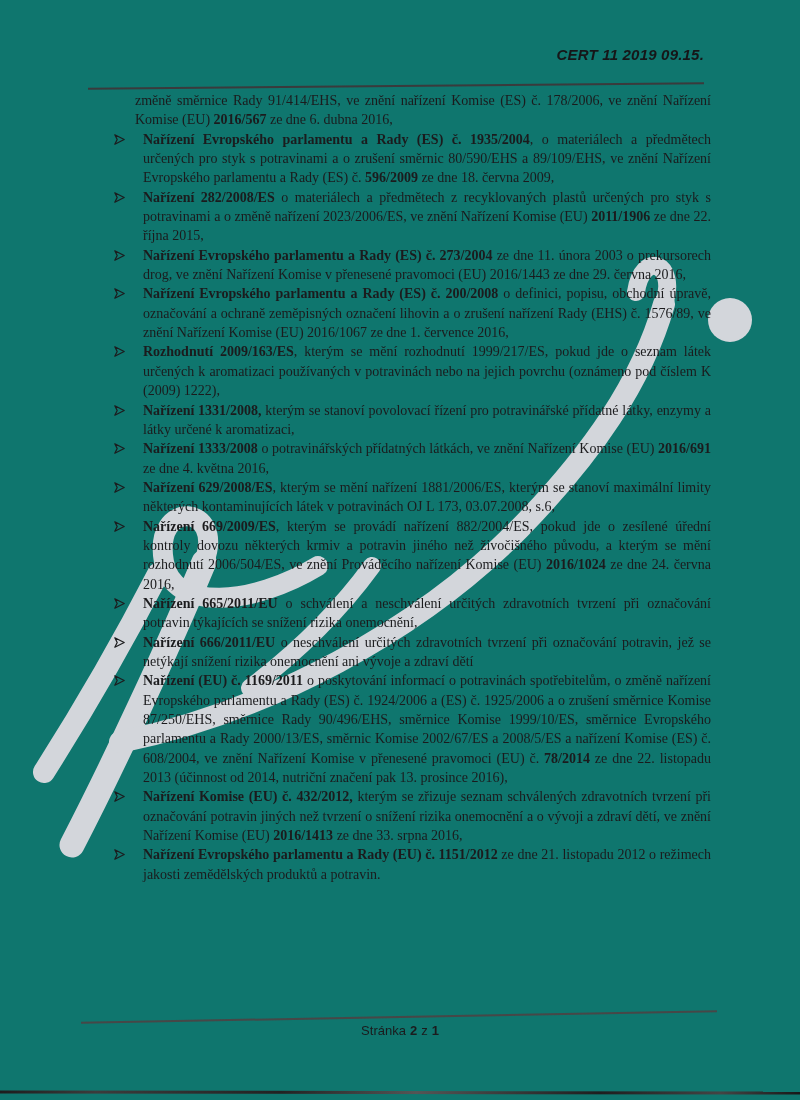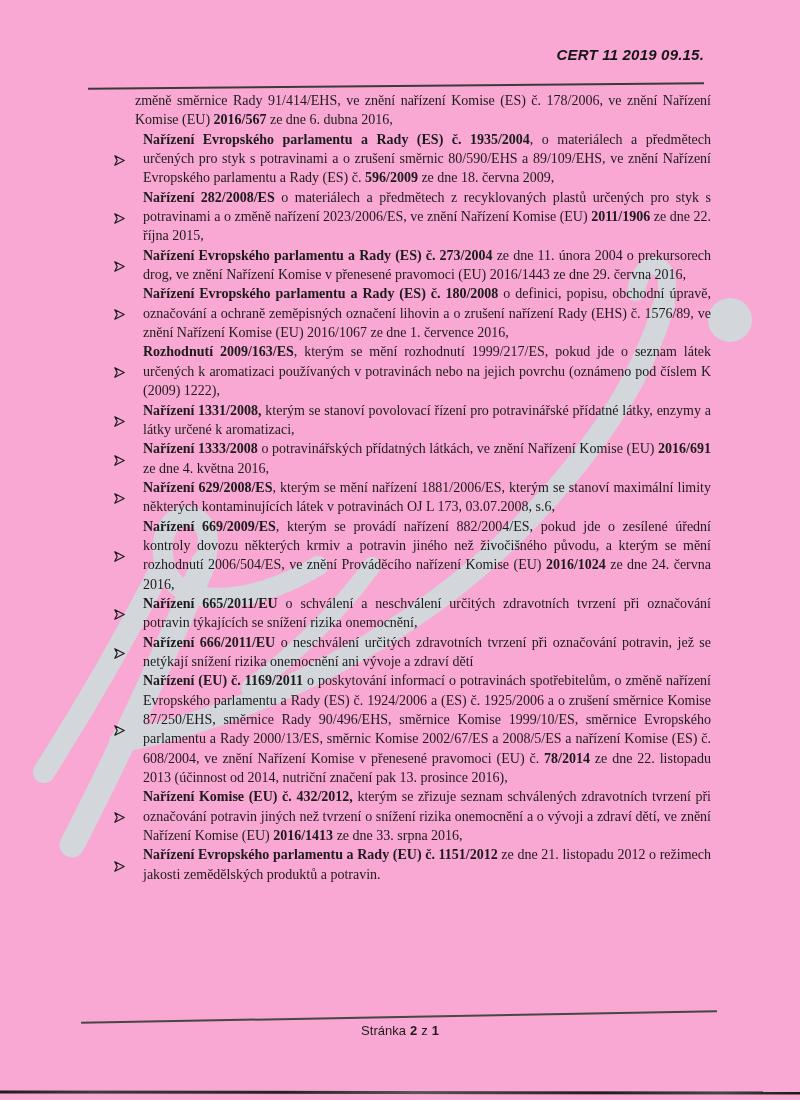--- a/index.html
+++ b/index.html
@@ -1,19 +1,19 @@
 <!DOCTYPE html>
 <html><head>
 <meta charset="utf-8">
 <style>
   html,body{margin:0;padding:0;background:#e9e9e9;}
   .page{
     position:relative;
     width:800px;height:1100px;
-    background:#f9a8d4;
+    background:#0f766e;
     overflow:hidden;
     font-family:"Liberation Serif", serif;
     color:#1b1b1d;
   }
   .watermark{
     position:absolute;left:0;top:0;width:800px;height:1100px;
     z-index:0;pointer-events:none;
   }
   .header-stamp{
     position:absolute;top:46px;right:96px;z-index:1;
@@ -22,21 +22,21 @@
     font-size:15px;letter-spacing:.2px;color:#161618;
   }
   .top-rule{
     position:absolute;left:88px;top:85px;width:616px;height:2px;
     background:#3a3a3c;transform:rotate(-0.5deg);z-index:1;
   }
   .body{
     position:absolute;left:113px;top:91px;width:598px;z-index:1;
     font-size:14px;line-height:19.35px;
   }
-  .item{display:flex;align-items:center;}
+  .item{display:flex;}
   .item .bullet-box{flex:0 0 30px;width:30px;padding-top:3px;}
   .bullet-svg{width:13px;height:13px;display:block;}
   .item .txt{flex:1;text-align:justify;}
   .item.no-bullet{margin-left:22px;}
   .txt .b{font-weight:bold;}
   .footer-rule{
     position:absolute;left:81px;top:1016px;width:636px;height:2px;
     background:#474747;transform:rotate(-1.05deg);z-index:1;
   }
   .footer{
@@ -93,29 +93,29 @@
             </svg>
           </span>
           <div class="txt"><span class="b">Nařízení 282/2008/ES</span><span> o materiálech a předmětech z recyklovaných plastů určených pro styk s potravinami a o změně nařízení 2023/2006/ES, ve znění Nařízení Komise (EU) </span><span class="b">2011/1906</span><span> ze dne 22. října 2015,</span></div>
         </div>
         <div class="item">
           <span class="bullet-box">
             <svg viewBox="0 0 18 18" class="bullet-svg">
               <path d="M2.5 2.5 L15.5 9 L2.5 15.5 L5.8 9 Z" fill="none" stroke="#1c1c1e" stroke-width="1.7" stroke-linejoin="round"></path>
             </svg>
           </span>
-          <div class="txt"><span class="b">Nařízení Evropského parlamentu a Rady (ES) č. 273/2004</span><span> ze dne 11. února 2004 o prekursorech drog, ve znění Nařízení Komise v přenesené pravomoci (EU) 2016/1443 ze dne 29. června 2016,</span></div>
-        </div>
-        <div class="item">
-          <span class="bullet-box">
-            <svg viewBox="0 0 18 18" class="bullet-svg">
-              <path d="M2.5 2.5 L15.5 9 L2.5 15.5 L5.8 9 Z" fill="none" stroke="#1c1c1e" stroke-width="1.7" stroke-linejoin="round"></path>
-            </svg>
-          </span>
-          <div class="txt"><span class="b">Nařízení Evropského parlamentu a Rady (ES) č. 180/2008</span><span> o definici, popisu, obchodní úpravě, označování a ochraně zeměpisných označení lihovin a o zrušení nařízení Rady (EHS) č. 1576/89, ve znění Nařízení Komise (EU) 2016/1067 ze dne 1. července 2016,</span></div>
+          <div class="txt"><span class="b">Nařízení Evropského parlamentu a Rady (ES) č. 273/2004</span><span> ze dne 11. února 2003 o prekursorech drog, ve znění Nařízení Komise v přenesené pravomoci (EU) 2016/1443 ze dne 29. června 2016,</span></div>
+        </div>
+        <div class="item">
+          <span class="bullet-box">
+            <svg viewBox="0 0 18 18" class="bullet-svg">
+              <path d="M2.5 2.5 L15.5 9 L2.5 15.5 L5.8 9 Z" fill="none" stroke="#1c1c1e" stroke-width="1.7" stroke-linejoin="round"></path>
+            </svg>
+          </span>
+          <div class="txt"><span class="b">Nařízení Evropského parlamentu a Rady (ES) č. 200/2008</span><span> o definici, popisu, obchodní úpravě, označování a ochraně zeměpisných označení lihovin a o zrušení nařízení Rady (EHS) č. 1576/89, ve znění Nařízení Komise (EU) 2016/1067 ze dne 1. července 2016,</span></div>
         </div>
         <div class="item">
           <span class="bullet-box">
             <svg viewBox="0 0 18 18" class="bullet-svg">
               <path d="M2.5 2.5 L15.5 9 L2.5 15.5 L5.8 9 Z" fill="none" stroke="#1c1c1e" stroke-width="1.7" stroke-linejoin="round"></path>
             </svg>
           </span>
           <div class="txt"><span class="b">Rozhodnutí 2009/163/ES</span><span>, kterým se mění rozhodnutí 1999/217/ES, pokud jde o seznam látek určených k aromatizaci používaných v potravinách nebo na jejich povrchu (oznámeno pod číslem K (2009) 1222),</span></div>
         </div>
         <div class="item">

